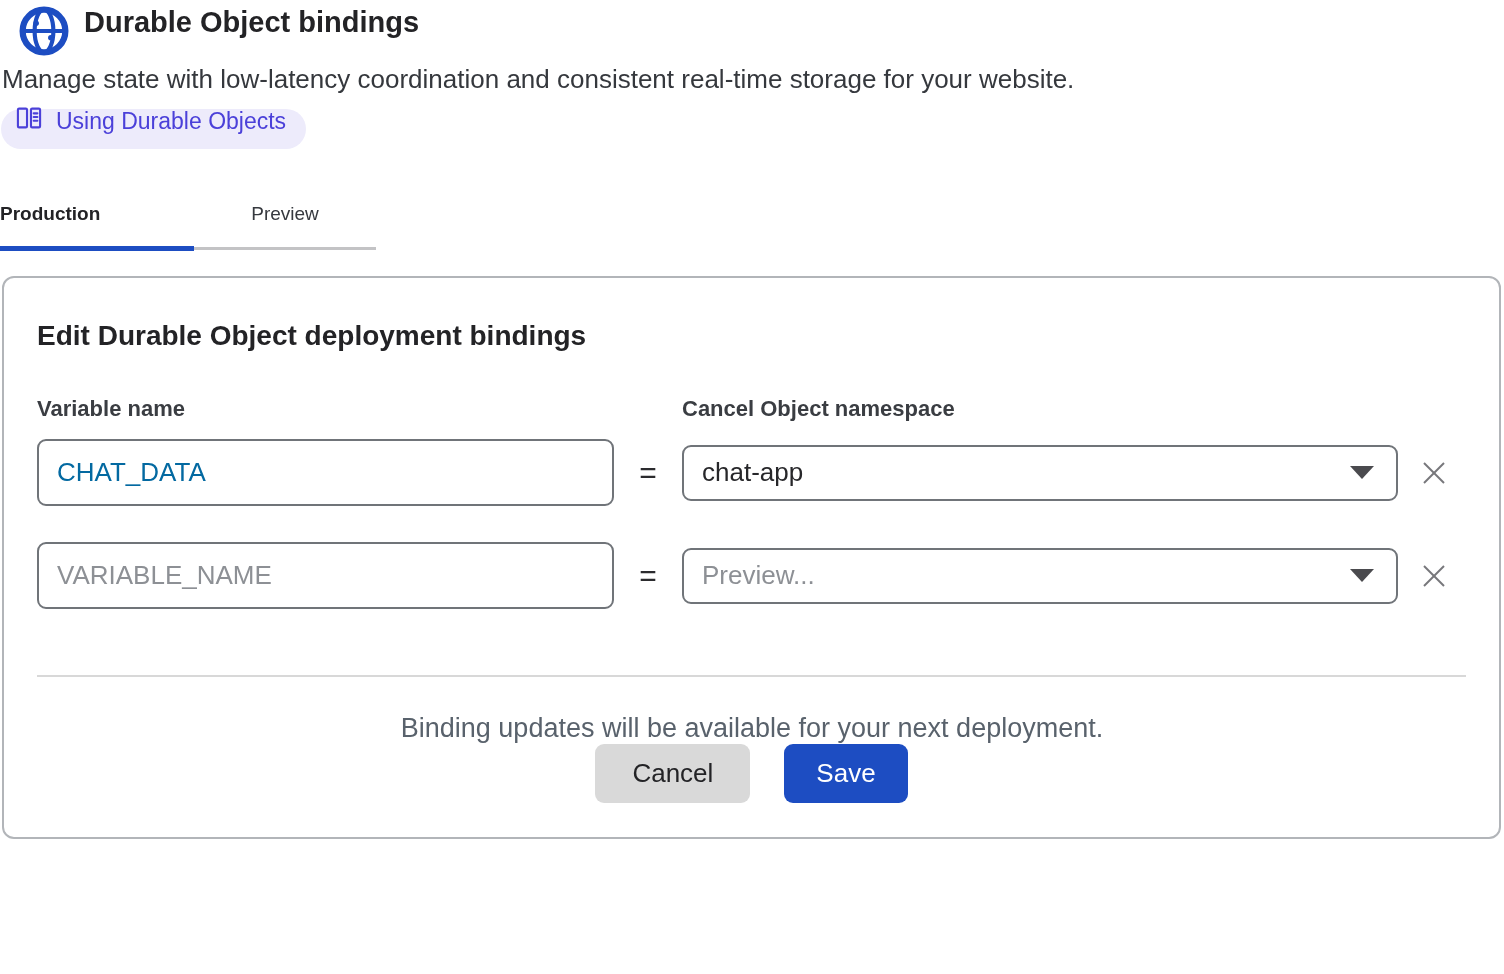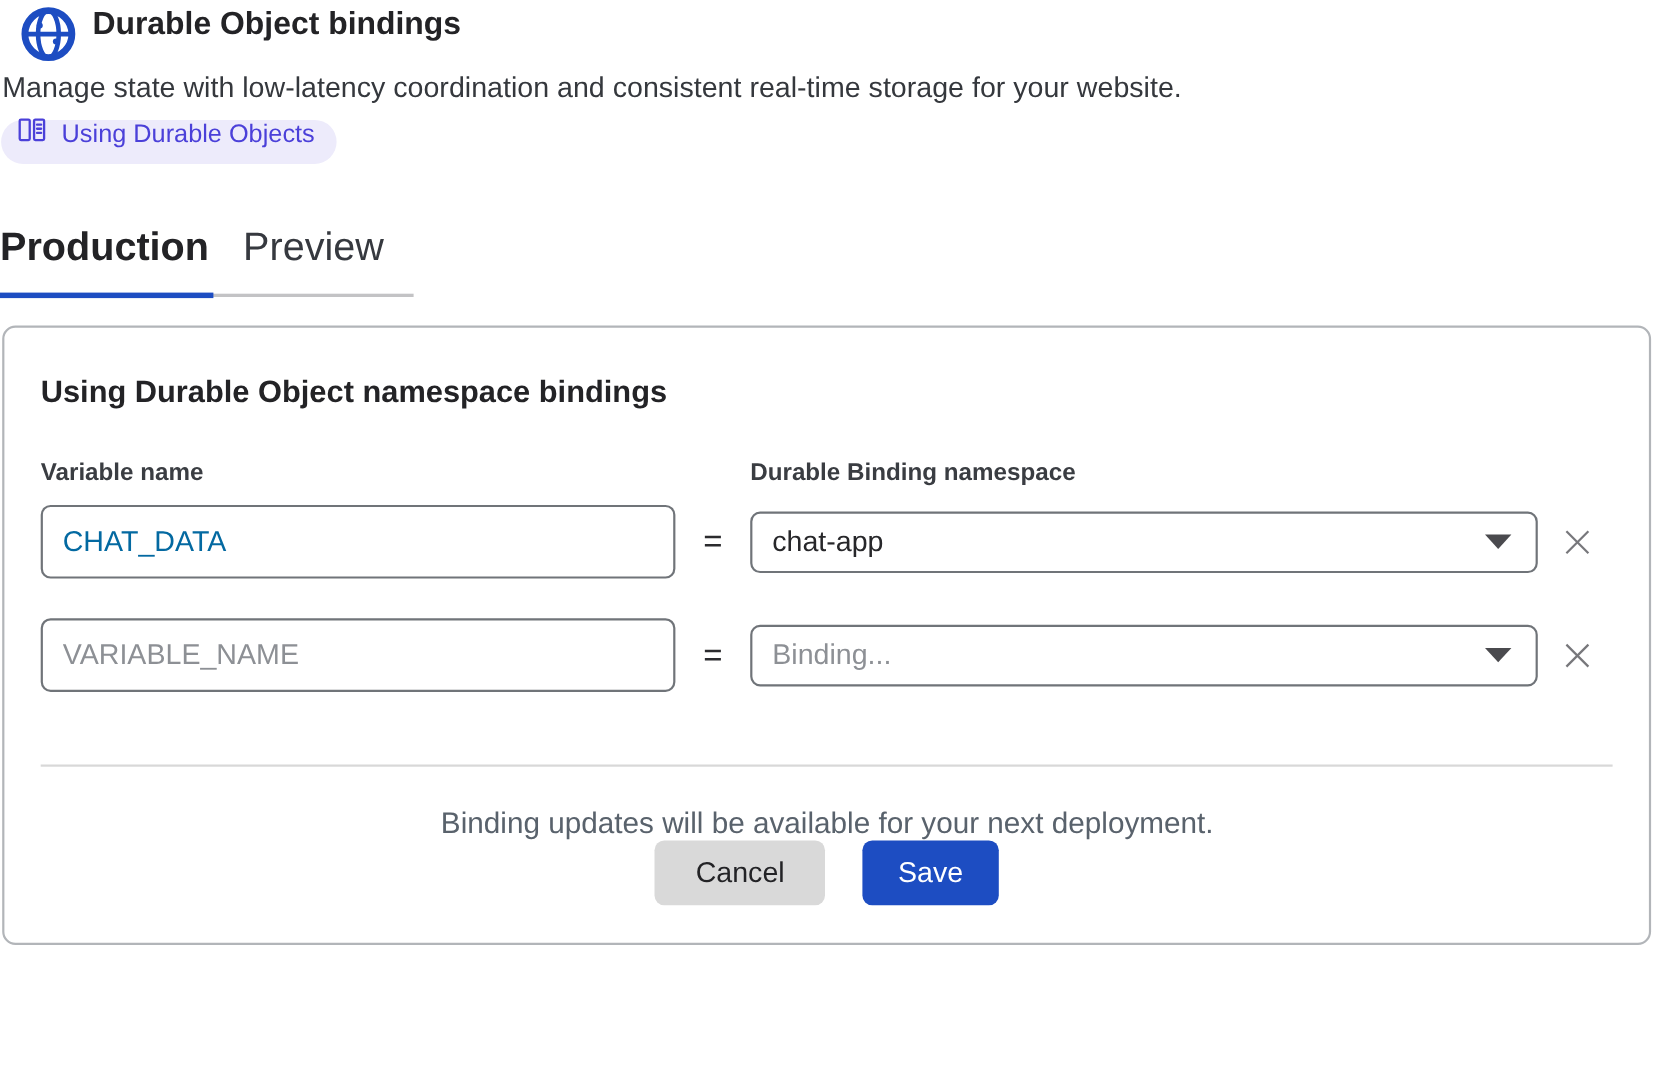--- a/index.html
+++ b/index.html
@@ -23,21 +23,21 @@
   .badge {
     margin-top: 14px; margin-left: 1px;
     display: inline-flex; align-items: center; gap: 13px;
     background: #edebfb; color: #4b40d9;
     border-radius: 20px; height: 40px; padding: 0 20px 16px 14px;
     font-size: 23px; cursor: pointer; text-decoration: none;
   }
 
   
   .tabs { margin-top: 54px; display: flex; width: 376px; border-bottom: 3px solid #c3c3c5; }
-  .tab { font-size: 36px; padding-bottom: 21px; cursor: pointer; }
+  .tab { font-size: 19px; padding-bottom: 21px; cursor: pointer; }
   .tab.active {
     width: 194px; font-weight: 600; color: #232326;
     border-bottom: 5px solid #1d4dc2; margin-bottom: -4px;
   }
   .tab.inactive { flex: 1; text-align: center; color: #36393f; font-weight: 400; }
 
   
   .card {
     margin: 26px 0 0 2px; width: 1499px;
     border: 2px solid #b2b5b9; border-radius: 12px;
@@ -136,26 +136,26 @@
   </a>
 
   
   <div class="tabs">
     <div class="tab active">Production</div>
     <div class="tab inactive">Preview</div>
   </div>
 
   
   <section class="card">
-    <h2 class="card-heading">Using Durable Object namespace bindings</h2>
+    <h2 class="card-heading">Edit Durable Object deployment bindings</h2>
 
     <div class="grid-row labels-row">
       <div class="field-label">Variable name</div>
       <div></div>
-      <div class="field-label">Durable Binding namespace</div>
+      <div class="field-label">Cancel Object namespace</div>
       <div></div>
     </div>
 
     
     <div class="grid-row binding-row">
       <input class="text-input" type="text" value="CHAT_DATA" style="">
       <div class="equals">=</div>
       <div class="select">
         <span class="sel-text">chat-app</span>
         <span class="caret"></span>
@@ -168,21 +168,21 @@
           </svg>
         </span>
       </button>
     </div>
 
     
     <div class="grid-row binding-row">
       <input class="text-input" type="text" placeholder="VARIABLE_NAME" style="">
       <div class="equals">=</div>
       <div class="select">
-        <span class="sel-text is-placeholder">Binding...</span>
+        <span class="sel-text is-placeholder">Preview...</span>
         <span class="caret"></span>
       </div>
       <button class="remove-btn">
         <span>
           <svg width="30" height="30" viewBox="0 0 30 30">
             <line x1="5" y1="5" x2="25" y2="25" stroke="#77777b" stroke-width="2"></line>
             <line x1="25" y1="5" x2="5" y2="25" stroke="#77777b" stroke-width="2"></line>
           </svg>
         </span>
       </button>

